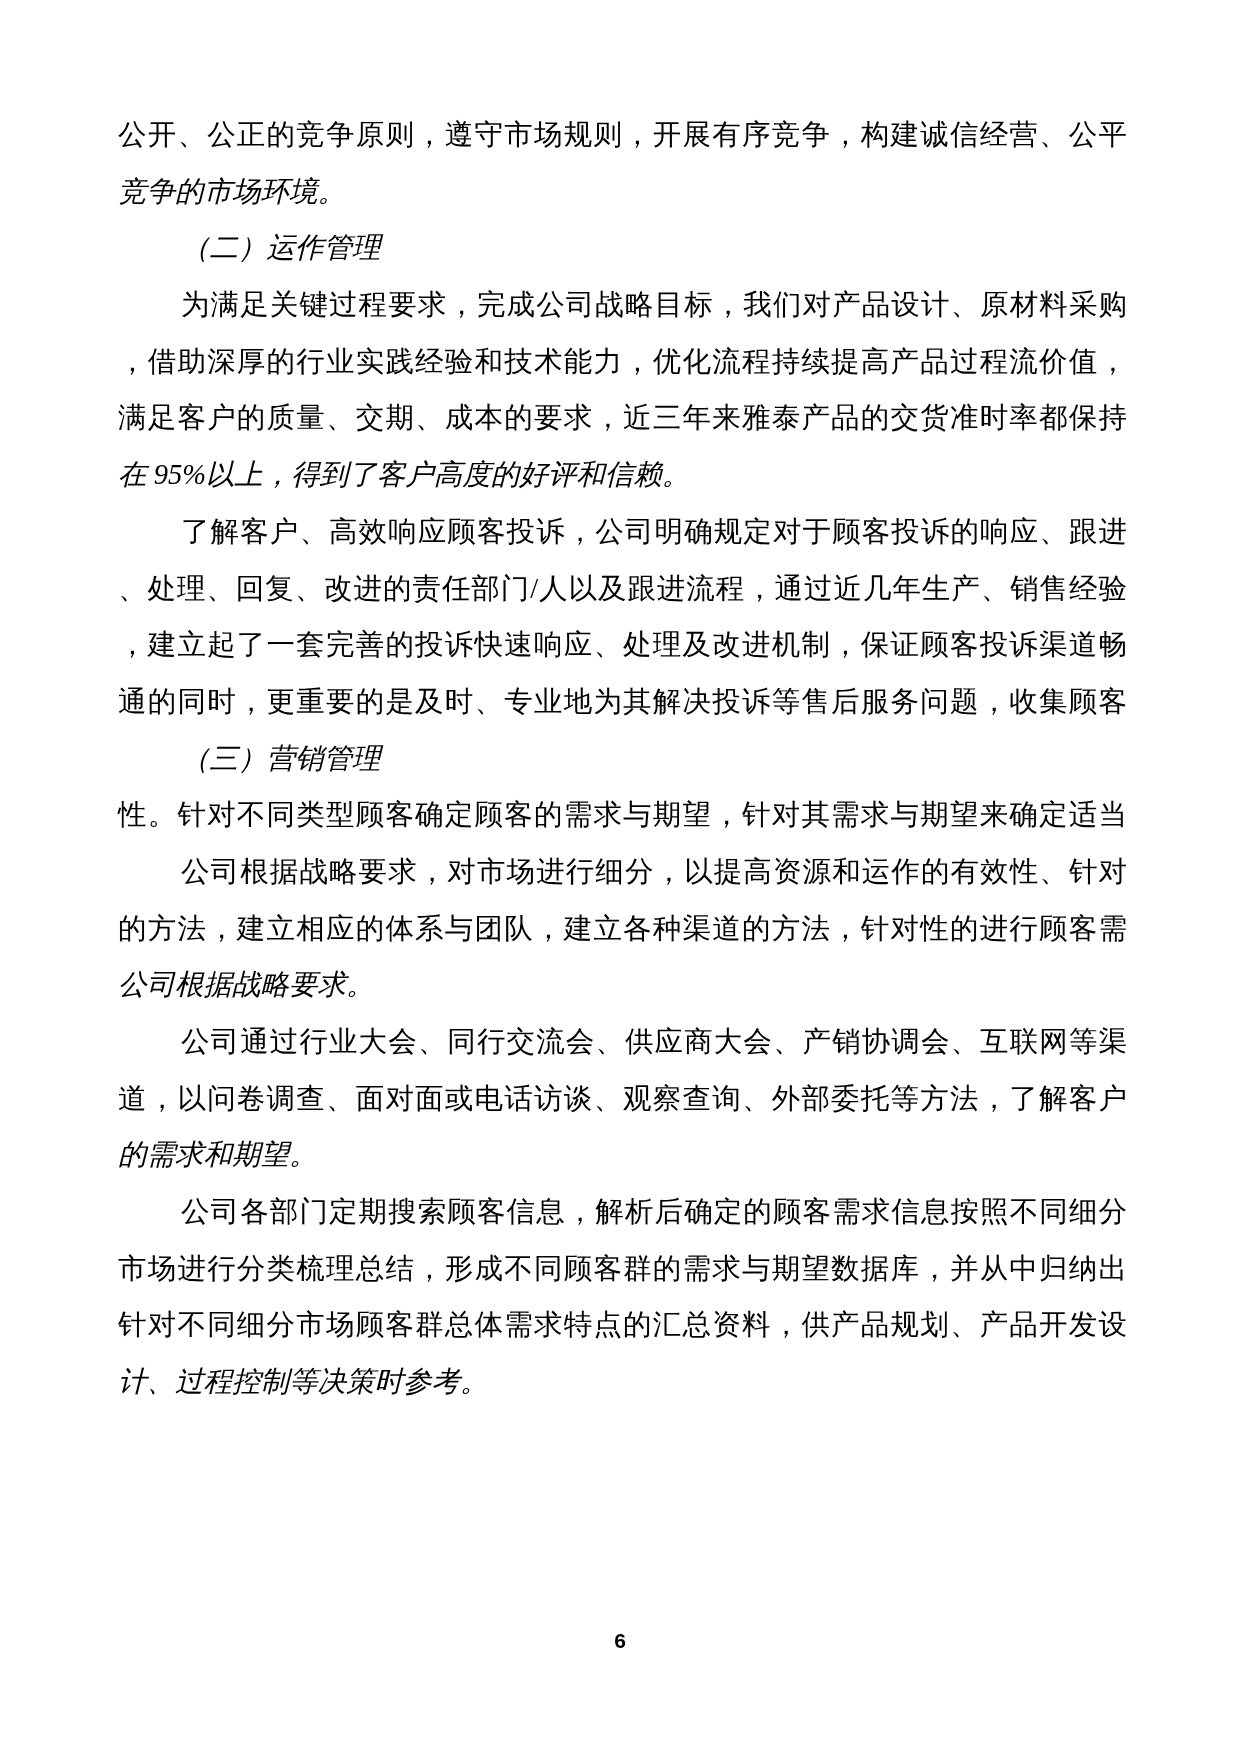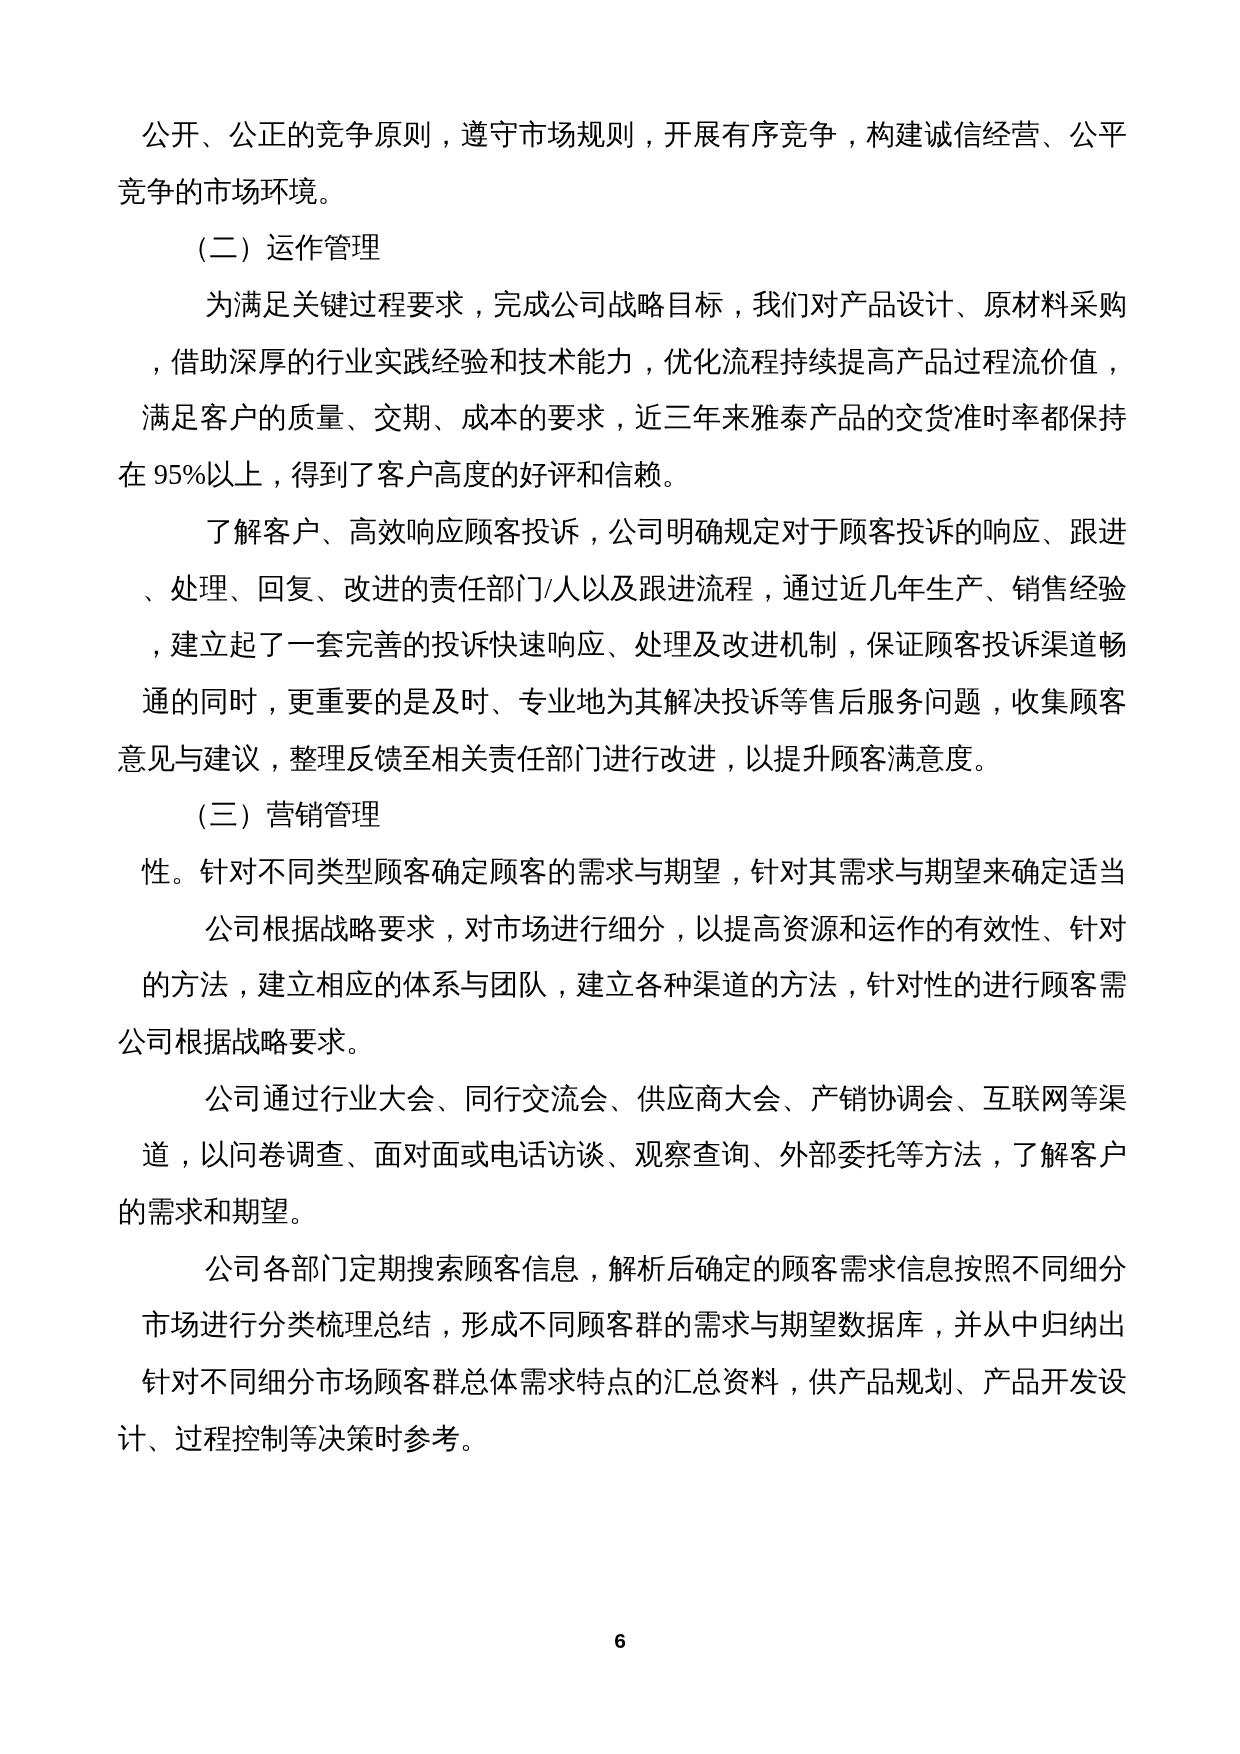--- a/index.html
+++ b/index.html
@@ -26,25 +26,25 @@
     height: 56.7px;
     line-height: 56.7px;
     font-size: 28.5px;
     white-space: normal;
     overflow: visible;
   }
   .line.fill {
     text-align: justify;
     text-align-last: justify;
     text-justify: inter-character;
-    margin-left: 24px;
   }
   .line.plain {
     text-align: right;
     text-align-last: left;
+    font-style: italic;
   }
   .line.indent {
     text-indent: 63px;
   }
   .page-footer {
     position: absolute;
     left: 0;
     top: 1629px;
     width: 100%;
     text-align: center;
@@ -64,21 +64,20 @@
       <div class="line plain">竞争的市场环境。</div>
       <div class="line plain indent">（二）运作管理</div>
       <div class="line fill indent">为满足关键过程要求，完成公司战略目标，我们对产品设计、原材料采购</div>
       <div class="line fill">，借助深厚的行业实践经验和技术能力，优化流程持续提高产品过程流价值，</div>
       <div class="line fill">满足客户的质量、交期、成本的要求，近三年来雅泰产品的交货准时率都保持</div>
       <div class="line plain">在 95%以上，得到了客户高度的好评和信赖。</div>
       <div class="line fill indent">了解客户、高效响应顾客投诉，公司明确规定对于顾客投诉的响应、跟进</div>
       <div class="line fill">、处理、回复、改进的责任部门/人以及跟进流程，通过近几年生产、销售经验</div>
       <div class="line fill">，建立起了一套完善的投诉快速响应、处理及改进机制，保证顾客投诉渠道畅</div>
       <div class="line fill">通的同时，更重要的是及时、专业地为其解决投诉等售后服务问题，收集顾客</div>
-      <div class="line plain">意见与建议，整理反馈至相关责任部门进行改进，以提升顾客满意度。</div>
       <div class="line plain indent">（三）营销管理</div>
       <div class="line fill">性。针对不同类型顾客确定顾客的需求与期望，针对其需求与期望来确定适当</div>
       <div class="line fill indent">公司根据战略要求，对市场进行细分，以提高资源和运作的有效性、针对</div>
       <div class="line fill">的方法，建立相应的体系与团队，建立各种渠道的方法，针对性的进行顾客需</div>
       <div class="line plain">公司根据战略要求。</div>
       <div class="line fill indent">公司通过行业大会、同行交流会、供应商大会、产销协调会、互联网等渠</div>
       <div class="line fill">道，以问卷调查、面对面或电话访谈、观察查询、外部委托等方法，了解客户</div>
       <div class="line plain">的需求和期望。</div>
       <div class="line fill indent">公司各部门定期搜索顾客信息，解析后确定的顾客需求信息按照不同细分</div>
       <div class="line fill">市场进行分类梳理总结，形成不同顾客群的需求与期望数据库，并从中归纳出</div>

